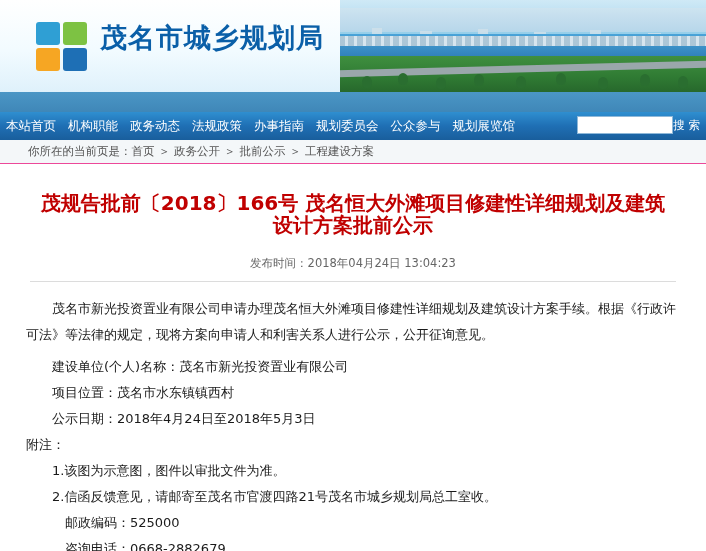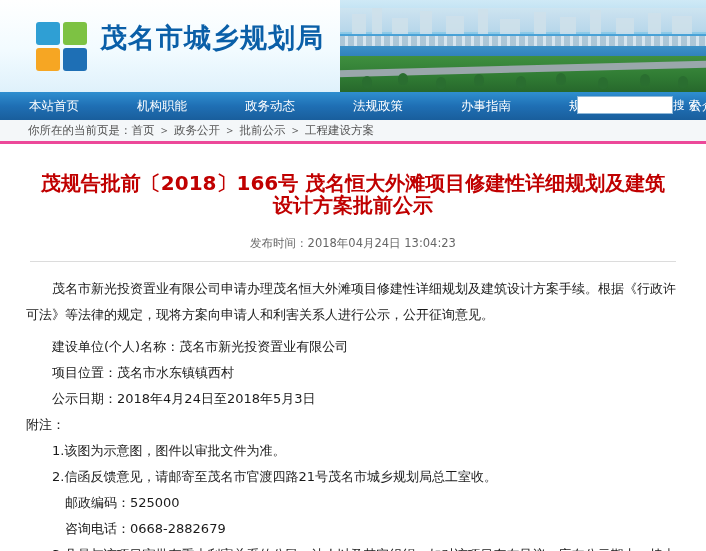--- a/index.html
+++ b/index.html
@@ -17,21 +17,21 @@
     position: relative;
     width: 706px;
     height: 551px;
     background: #ffffff;
   }
 
   
   .banner {
     position: relative;
     width: 706px;
-    height: 92px;
+    height: 112px;
     overflow: hidden;
     background: linear-gradient(to bottom, #bfe3f3 0%, #8fcbe8 35%, #5aa9d6 60%, #3f87b8 100%);
   }
   .sky {
     position: absolute;
     left: 0; top: 0; width: 706px; height: 30px;
     background: linear-gradient(to bottom, #cfe9f6 0%, #a9d6ee 100%);
   }
   .cityline {
     position: absolute;
@@ -121,21 +121,21 @@
     width: 706px;
     height: 28px;
     background: linear-gradient(to bottom, #2f8fd0 0%, #1f6fb4 50%, #195e9c 100%);
     display: flex;
     align-items: center;
   }
   .nav-item {
     color: #ffffff;
     font-size: 12.5px;
     font-family: "DejaVu Sans", sans-serif;
-    padding: 0 29px;
+    padding: 0 6px;
     line-height: 28px;
     white-space: nowrap;
     cursor: pointer;
   }
   .nav-search {
     position: absolute;
     right: 6px; top: 4px;
     display: flex;
     align-items: center;
   }
@@ -153,21 +153,21 @@
     color: #ffffff;
     font-family: "DejaVu Sans", sans-serif;
     cursor: pointer;
   }
 
   
   .crumbbar {
     width: 706px;
     height: 24px;
     background: #f4f7f9;
-    border-bottom: 3px solid #ec4899;
+    border-bottom: 1px solid #ec4899;
     display: flex;
     align-items: center;
     padding-left: 28px;
     box-sizing: border-box;
   }
   .crumbbar span, .crumbbar a {
     font-size: 11.5px;
     font-family: "DejaVu Sans", sans-serif;
     color: #555555;
     text-decoration: none;

